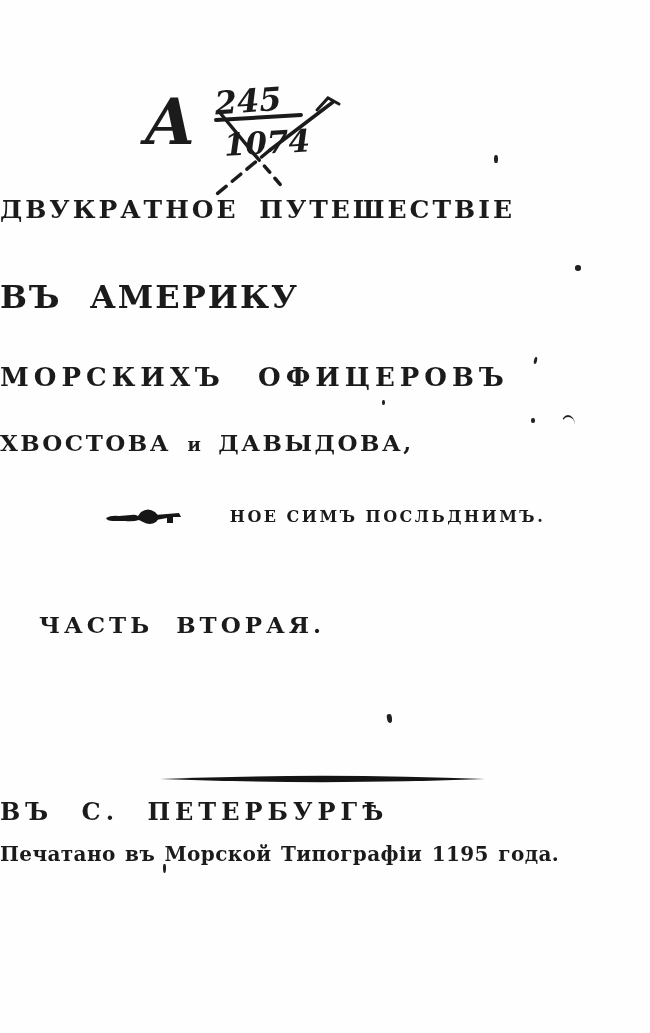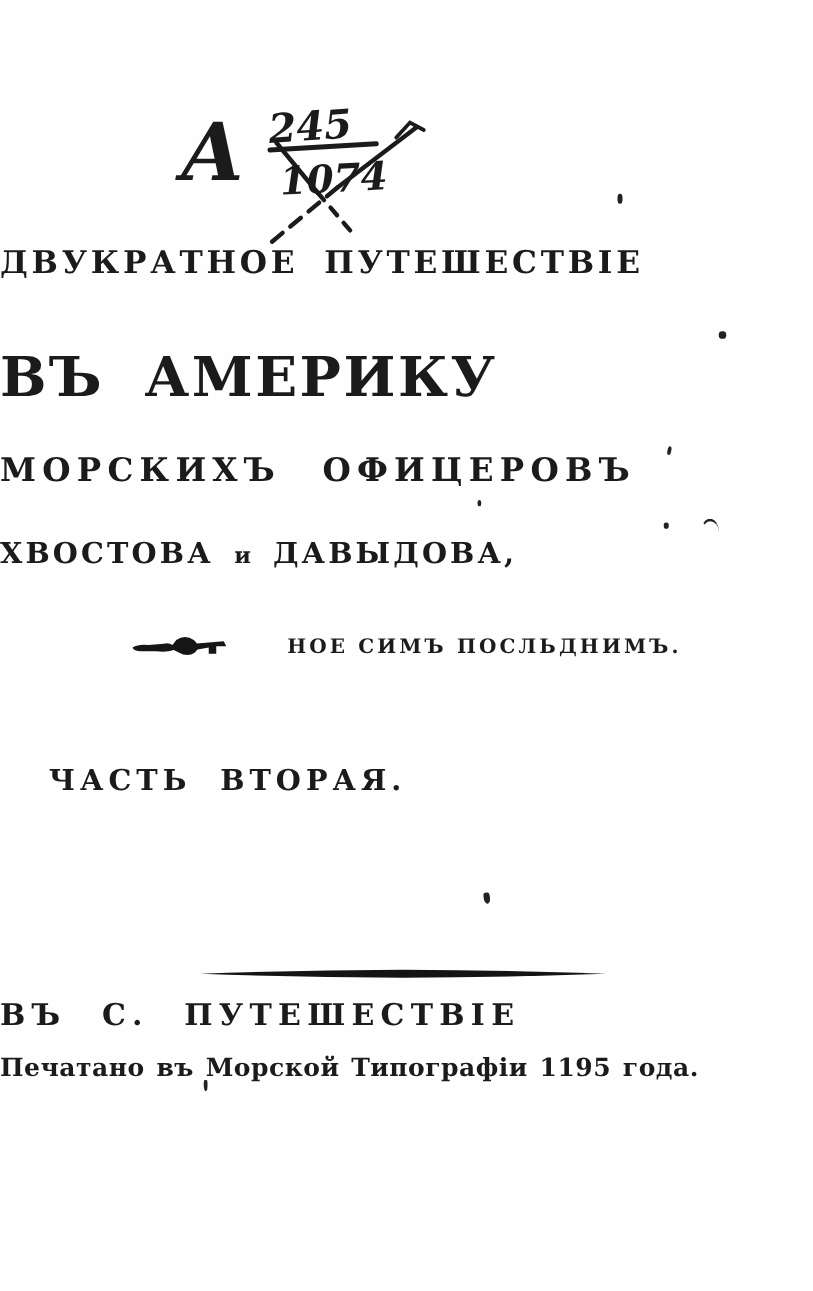--- a/index.html
+++ b/index.html
@@ -11,21 +11,21 @@
     color:#1b1b1b;
     font-family:"DejaVu Serif", serif;
     overflow:hidden;
   }
   .line{
     position:absolute;left:0;width:100%;
     font-weight:bold;
     white-space:nowrap;line-height:1;
   }
   .title-line1{top:197px;font-size:25px;letter-spacing:3px;word-spacing:9px;}
-  .title-line2{top:281px;font-size:44px;letter-spacing:2px;word-spacing:15px;}
+  .title-line2{top:281px;font-size:32px;letter-spacing:2px;word-spacing:15px;}
   .title-line3{top:364px;font-size:26px;letter-spacing:5px;word-spacing:19px;}
   .title-line4{top:431px;font-size:23px;letter-spacing:2.5px;word-spacing:6px;}
   .title-line4 .conj{font-size:18px;letter-spacing:1px;}
   .byline{top:505px;height:24px;display:flex;justify-content:center;align-items:center;gap:7px;font-weight:bold;}
   .byline-text{font-size:16px;letter-spacing:2.5px;white-space:nowrap;margin-left:36px;}
   .part-line{top:613px;font-size:23px;letter-spacing:4px;word-spacing:11px;padding-left:39px;}
   .imprint-city{top:800px;font-size:24px;letter-spacing:5px;word-spacing:15px;}
   .imprint-printer{top:844px;font-size:20px;letter-spacing:0.4px;word-spacing:2px;}
   .handwriting{position:absolute;left:120px;top:76px;}
   .rule-wrap{position:absolute;left:160px;top:769px;}
@@ -80,21 +80,21 @@
   </div>
 
   <div class="line part-line">ЧАСТЬ ВТОРАЯ.</div>
 
   <div class="rule-wrap">
     <svg width="325" height="10" viewBox="0 0 325 10">
       <path fill="#141414" d="M0 5 Q80 2.2 162 1.8 Q248 2.2 325 5 Q248 7.8 162 8.2 Q80 7.8 0 5 Z"></path>
     </svg>
   </div>
 
-  <div class="line imprint-city">ВЪ С. ПУТЕШЕСТВІЕ</div>
+  <div class="line imprint-city">ВЪ С. ПЕТЕРБУРГѢ</div>
   <div class="line imprint-printer">Печатано въ Морской Типографіи 1195 года.</div>
 
   <div class="speck s1"></div>
   <div class="speck s2"></div>
   <div class="speck s3"></div>
   <div class="speck s4"></div>
   <div class="arc-speck"></div>
   <div class="speck s6"></div>
   <div class="speck s7"></div>
   <div class="speck s8"></div>

